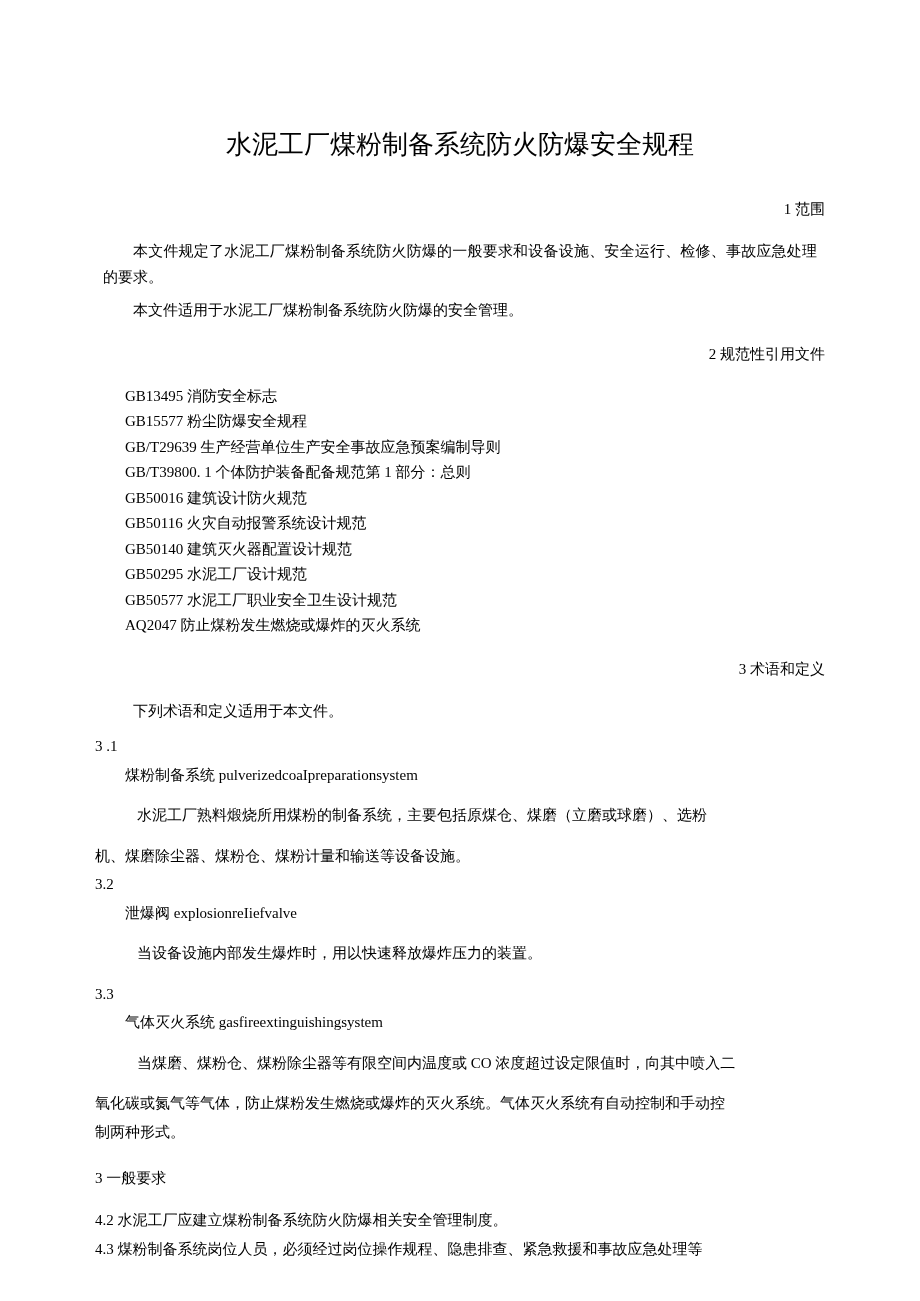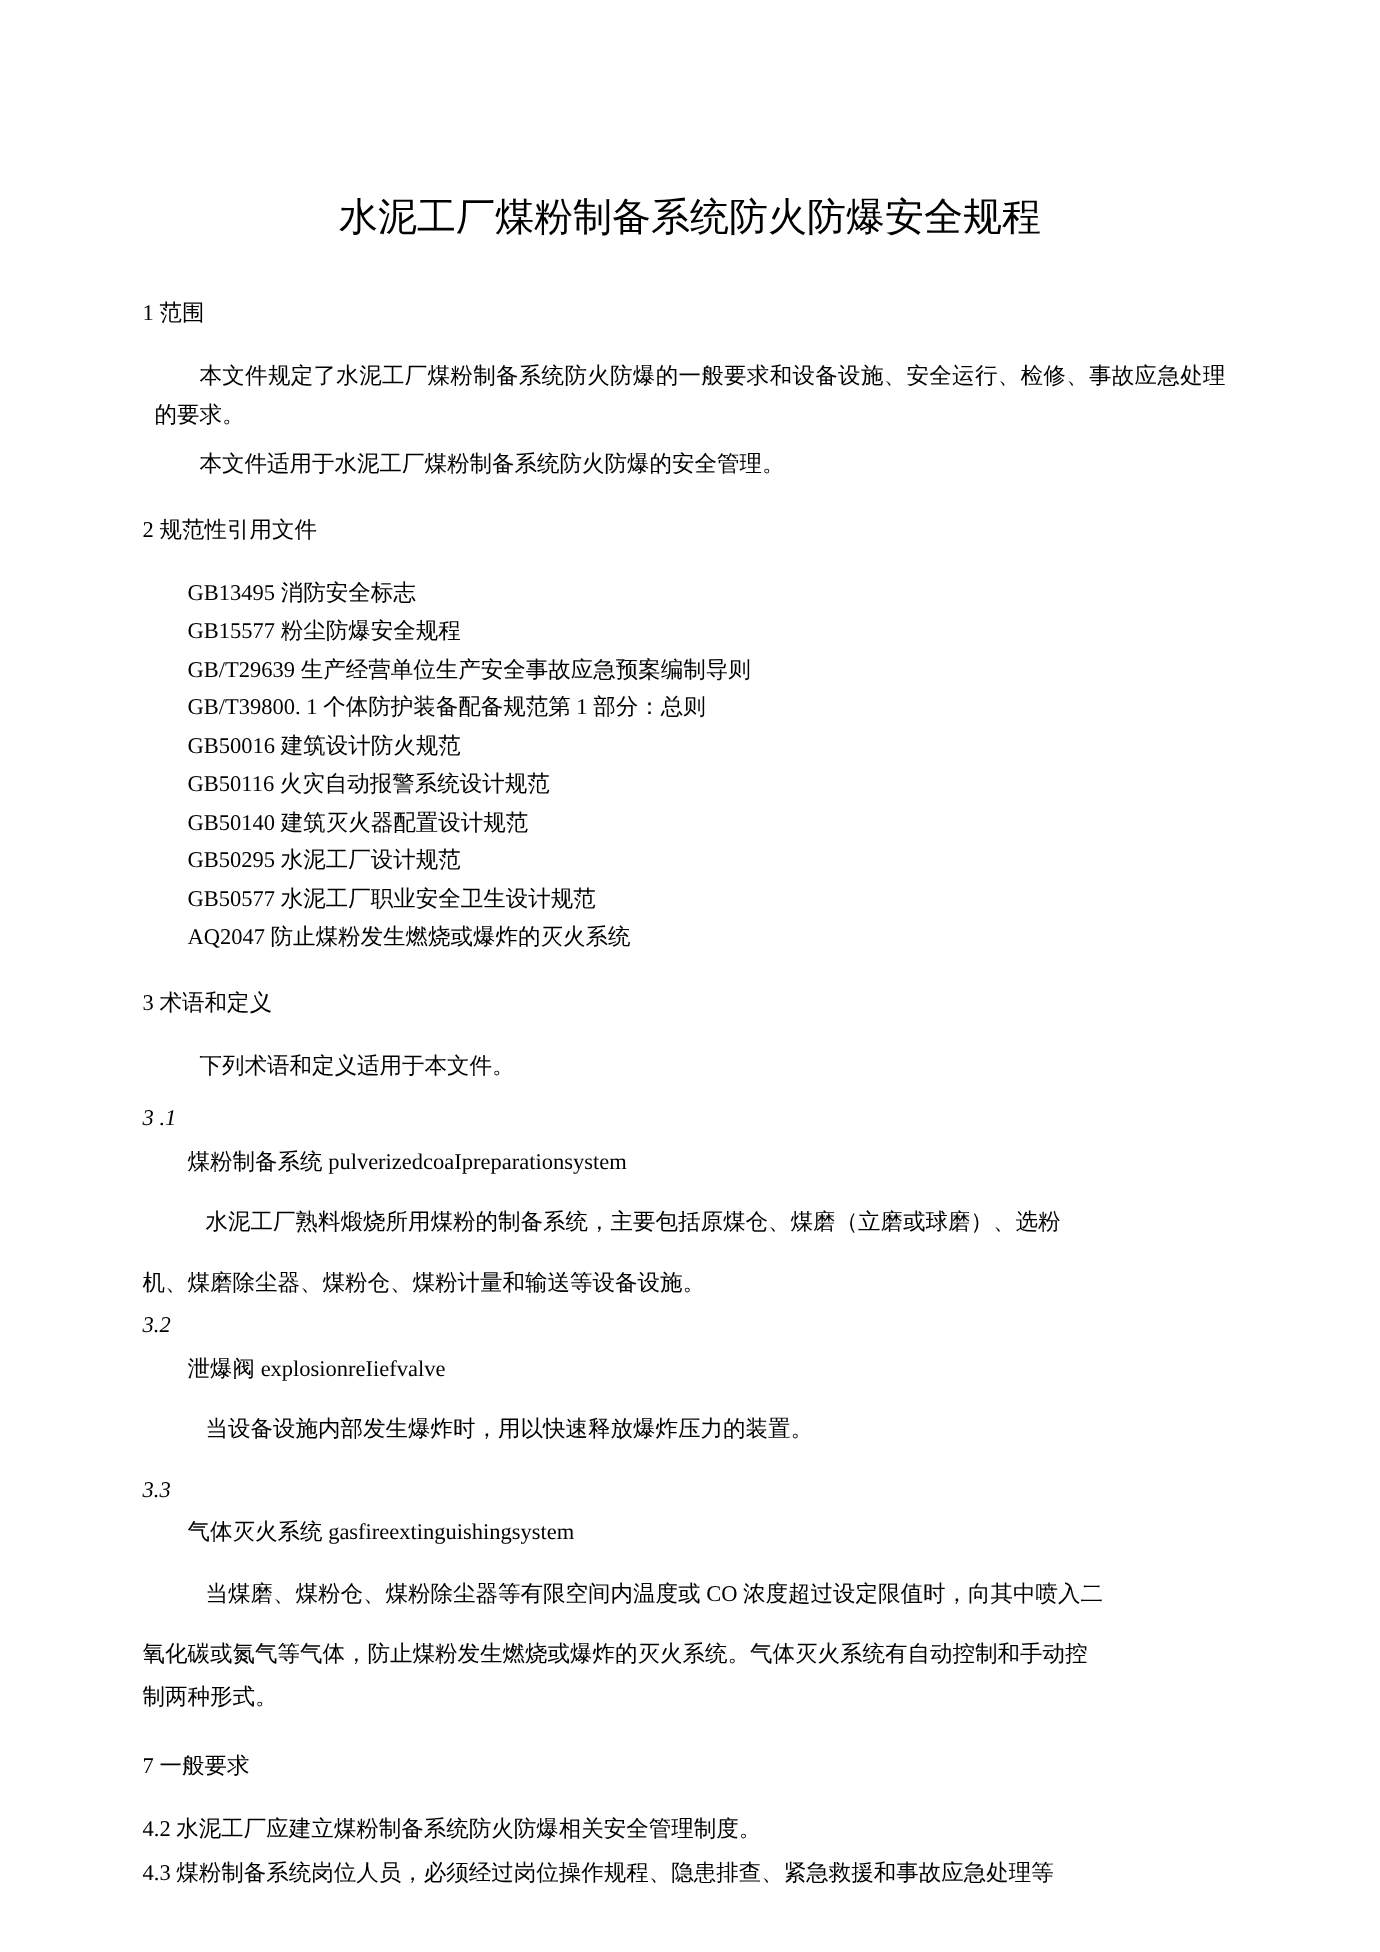--- a/index.html
+++ b/index.html
@@ -18,39 +18,39 @@
       font-size: 26px;
       font-weight: normal;
       margin-bottom: 35px;
       font-family: "SimSun", "宋体", serif;
     }
     .section-heading {
       font-size: 15px;
       margin-top: 18px;
       margin-bottom: 18px;
       line-height: 1.6;
+      text-align: right;
     }
     .paragraph {
       font-size: 15px;
       line-height: 1.7;
       text-indent: 2em;
       margin: 8px;
       text-align: justify;
     }
     .ref-item {
       font-size: 15px;
       line-height: 1.7;
       margin: 0;
       padding-left: 2em;
     }
     .def-number {
       font-size: 15px;
       line-height: 1.9;
       margin: 0;
-      font-style: italic;
     }
     .def-term {
       font-size: 15px;
       line-height: 1.9;
       margin: 0;
       text-indent: 2em;
     }
     .def-desc {
       font-size: 15px;
       line-height: 1.9;
@@ -111,17 +111,17 @@
   <p class="def-number">3.2</p>
   <p class="def-term">泄爆阀 explosionreIiefvalve</p>
   <p class="def-desc">当设备设施内部发生爆炸时，用以快速释放爆炸压力的装置。</p>
 
   <p class="def-number">3.3</p>
   <p class="def-term">气体灭火系统 gasfireextinguishingsystem</p>
   <p class="def-desc">当煤磨、煤粉仓、煤粉除尘器等有限空间内温度或 CO 浓度超过设定限值时，向其中喷入二</p>
   <p class="def-desc-cont">氧化碳或氮气等气体，防止煤粉发生燃烧或爆炸的灭火系统。气体灭火系统有自动控制和手动控</p>
   <p class="def-desc-cont">制两种形式。</p>
 
-  <div class="section-4-heading">7  一般要求</div>
+  <div class="section-4-heading">3  一般要求</div>
   <p class="numbered">4.2  水泥工厂应建立煤粉制备系统防火防爆相关安全管理制度。</p>
   <p class="numbered">4.3  煤粉制备系统岗位人员，必须经过岗位操作规程、隐患排查、紧急救援和事故应急处理等</p>
 
 </div>
 
 </body></html>

